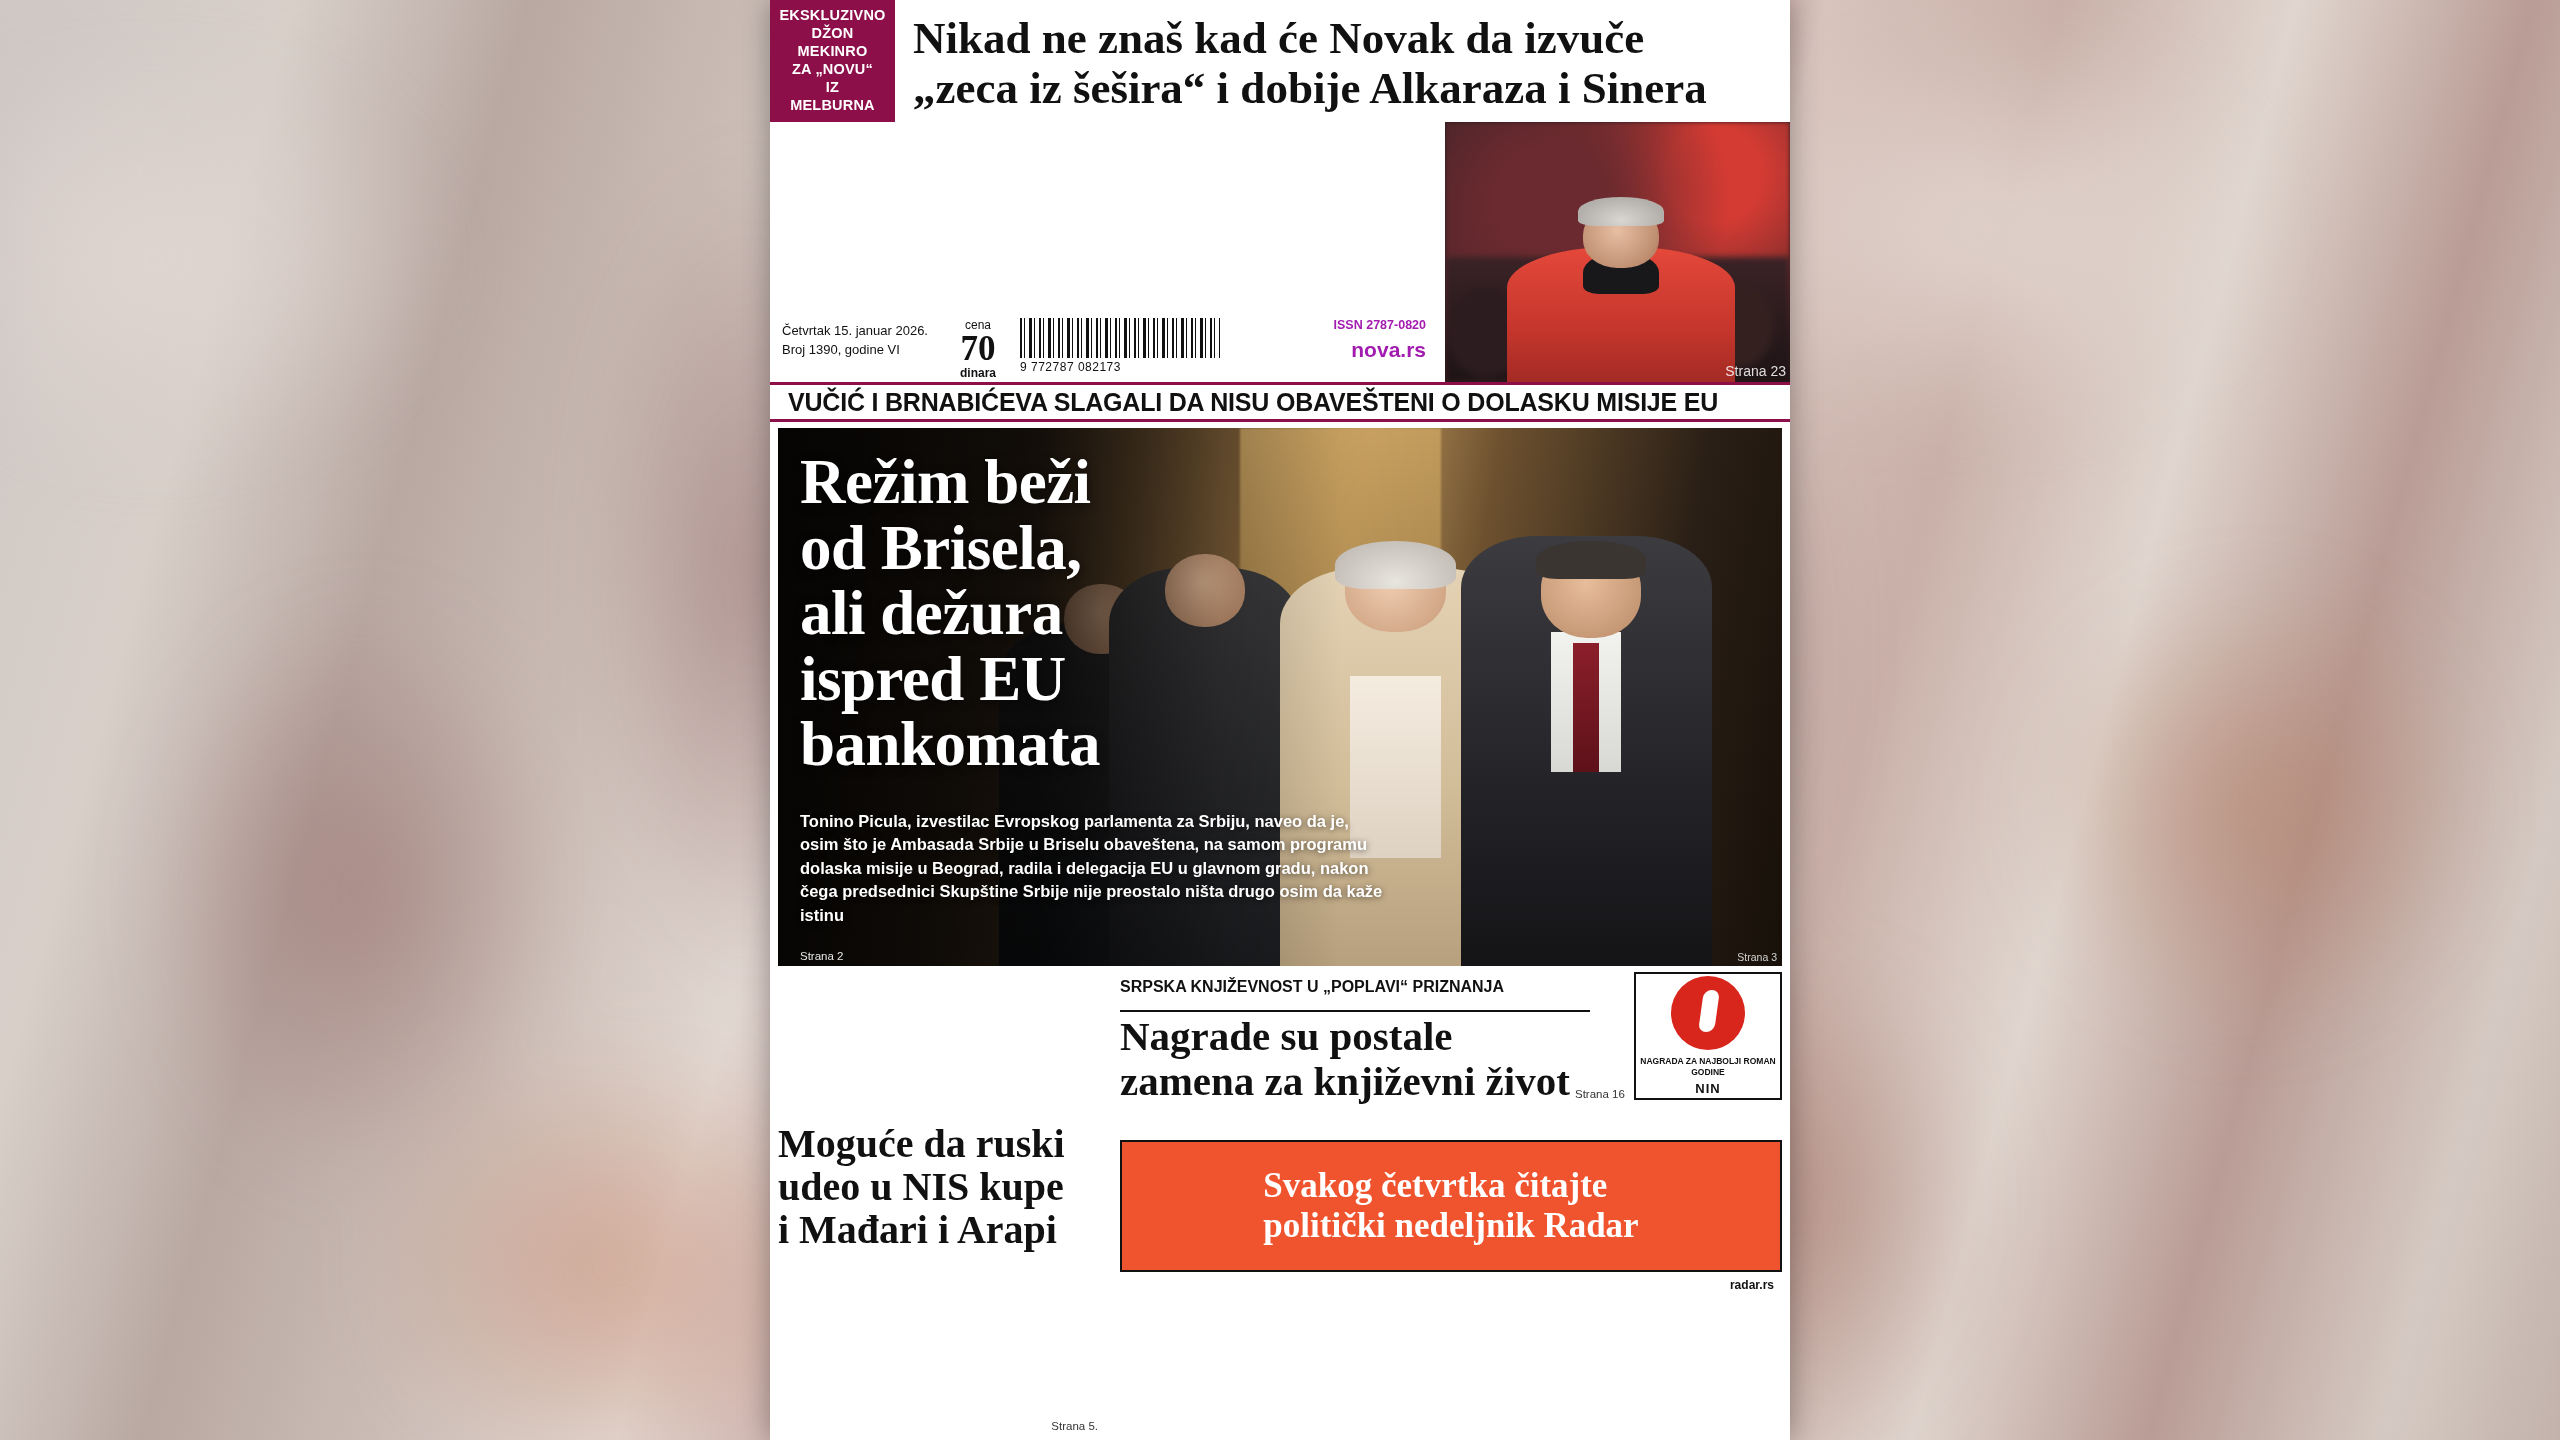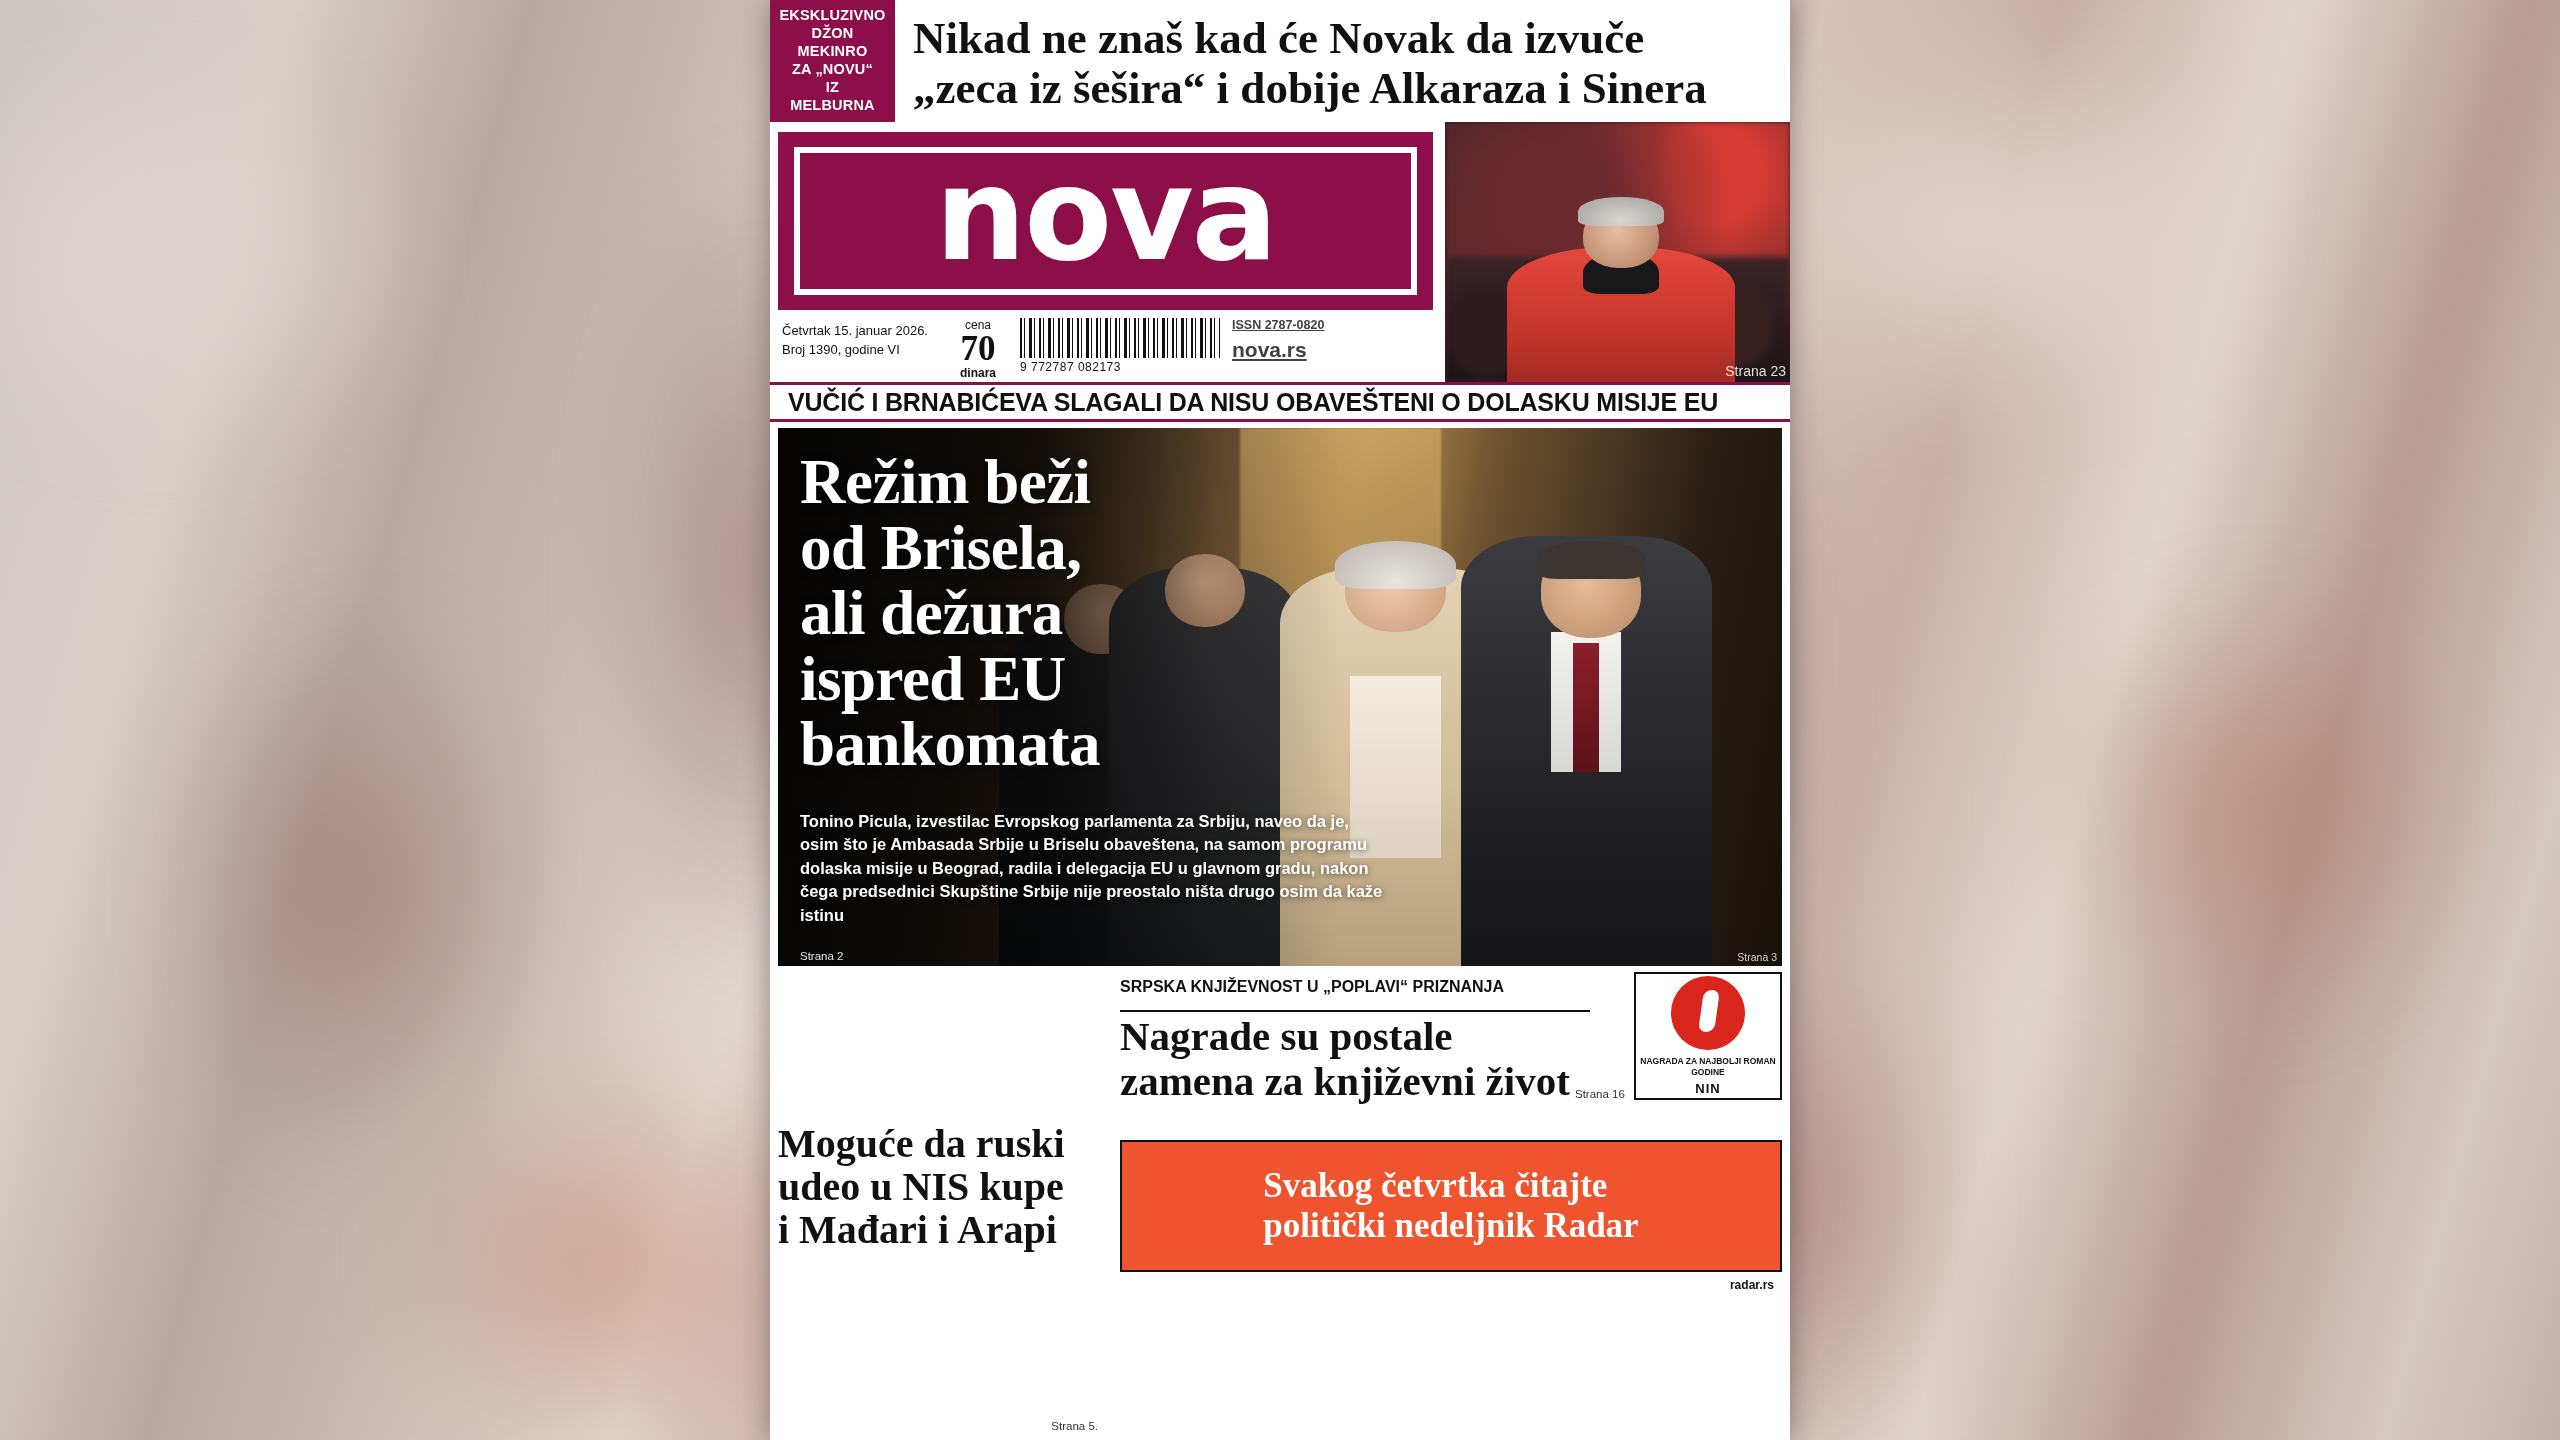--- a/index.html
+++ b/index.html
@@ -98,21 +98,21 @@
   .meta-price .num { font-family: "Liberation Serif", serif; font-weight: 700; font-size: 35px; line-height: .96; }
   .meta-price .din { font-size: 12px; font-weight: 700; }
   .barcode {
     width: 212px; padding-top: 0;
   }
   .barcode .bars {
     height: 40px; width: 200px;
     background: repeating-linear-gradient(90deg,#111 0 2px, #fff 2px 4px, #111 4px 5px, #fff 5px 9px, #111 9px 12px, #fff 12px 14px, #111 14px 15px, #fff 15px 19px);
   }
   .barcode .digits { font-size: 12px; letter-spacing: .5px; margin-top: 2px; color:#111; }
-  .meta-right { flex: 1; padding-right: 6px; color: #404040; text-decoration: underline; }
+  .meta-right { flex: 1; text-align: right; padding-right: 6px; color: #a21caf; }
   .meta-right .issn { font-size: 12.5px; font-weight: 700; }
   .meta-right .site { font-size: 21px; font-weight: 700; margin-top: 6px; }
 
   .masthead-photo {
     width: 345px; position: relative; overflow: hidden;
     background: #2a1a1f;
   }
   
   .mac-photo { position: absolute; inset: 0; }
   .mac-bg {
@@ -378,25 +378,20 @@
       <span>IZ MELBURNA</span>
     </div>
     <div class="top-headline">
       <div class="line">Nikad ne znaš kad će Novak da izvuče</div>
       <div class="line">„zeca iz šešira“ i dobije Alkaraza i Sinera</div>
     </div>
   </div>
 
   <div class="masthead-row">
     <div class="masthead-left">
-      <div class="logo-box">
-        <div class="logo-inner">
-          <div class="logo-text">nova</div>
-        </div>
-      </div>
       <div class="masthead-meta">
         <div class="meta-date">
           <div>Četvrtak 15. januar 2026.</div>
           <div>Broj 1390, godine VI</div>
         </div>
         <div class="meta-price">
           <div class="cena">cena</div>
           <div class="num">70</div>
           <div class="din">dinara</div>
         </div>

